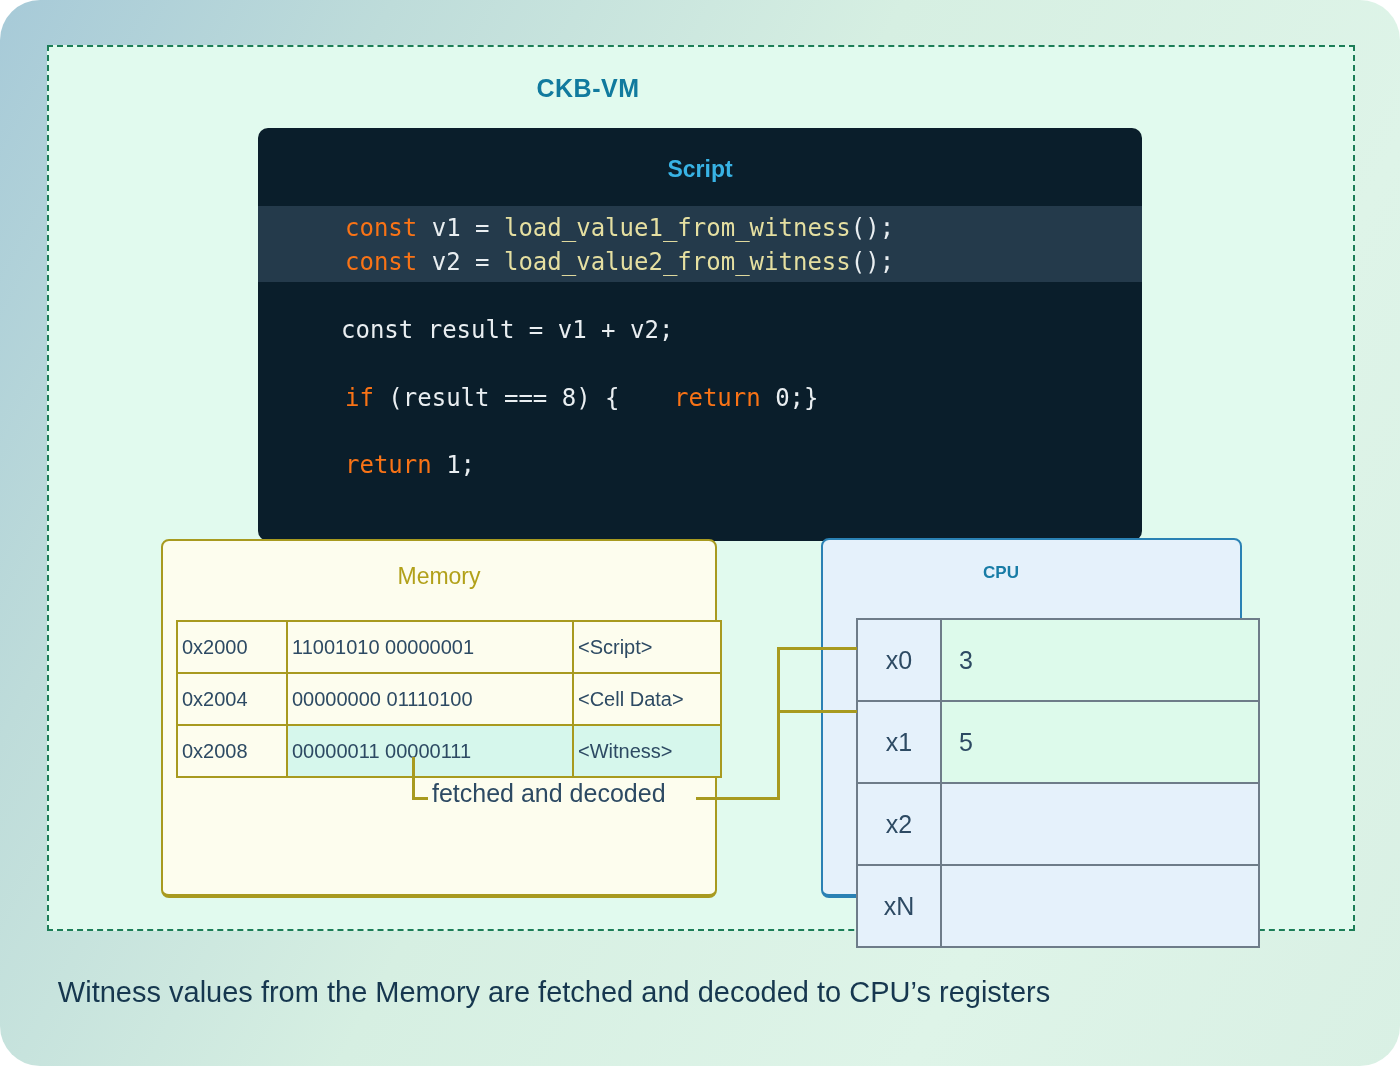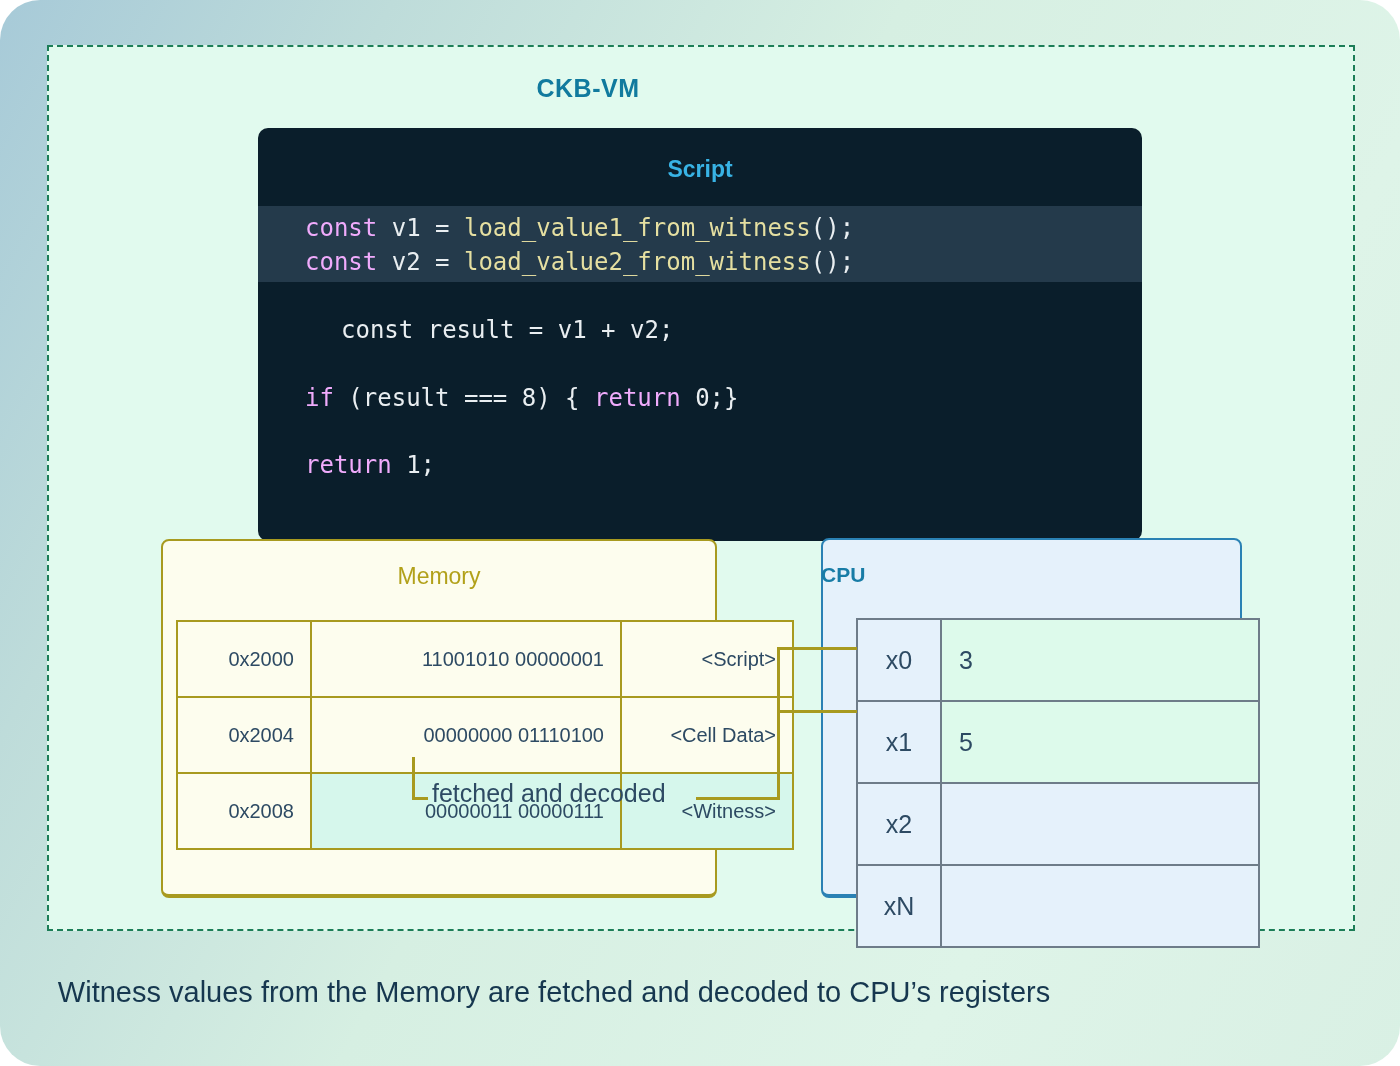--- a/index.html
+++ b/index.html
@@ -26,52 +26,52 @@
     color:#38b3e5;font-size:23px;font-weight:bold;
   }
   .code-highlight{
     position:absolute;left:0;top:78px;width:100%;height:76px;background:#243a4b;
   }
   .code-line{
     position:absolute;left:47px;white-space:pre;
     font-family:"DejaVu Sans Mono",monospace;font-size:24px;line-height:34px;
     color:#e9eef1;
   }
-  .code-line .kw{color:#f0abfc;}
+  .code-line .kw{color:#f97316;margin-left:40px;}
   .code-line .pl{color:#e9eef1;}
   .code-line .fn{color:#e5dfa1;}
   
   .memory-box{
     position:absolute;left:161px;top:539px;width:556px;height:359px;
     background:#fdfdee;border:2px solid #a89a1f;border-bottom-width:4px;
     border-radius:8px;box-sizing:border-box;
   }
   .memory-title{
     position:absolute;left:161px;top:563px;width:556px;text-align:center;
     color:#b2a11a;font-size:23px;font-weight:normal;
   }
   table.dtable{border-collapse:collapse;position:absolute;}
   .memory-table{left:176px;top:620px;}
   .memory-table td{
-    border:2px solid #a89a1f;height:42px;padding:16px;
-    color:#2d4a63;font-size:20px;text-align:right;background:#fdfdee;
+    border:2px solid #a89a1f;height:42px;padding:4px;
+    color:#2d4a63;font-size:20px;text-align:left;background:#fdfdee;
   }
   .memory-table td.c-addr{width:100px;}
   .memory-table td.c-bits{width:276px;}
   .memory-table td.c-label{width:138px;}
   .memory-table td.hl{background:#d6f7ec;}
   
   .cpu-box{
     position:absolute;left:821px;top:538px;width:421px;height:360px;
     background:#e5f1fb;border:2px solid #2a81b4;border-bottom-width:4px;
     border-radius:8px;box-sizing:border-box;
   }
   .cpu-title{
-    position:absolute;left:821px;top:563px;width:360px;text-align:left;
-    color:#187ca6;font-size:21px;font-weight:bold;
+    position:absolute;left:821px;top:563px;width:360px;text-align:center;
+    color:#187ca6;font-size:17px;font-weight:bold;
   }
   .cpu-table{left:856px;top:618px;}
   .cpu-table td{
     border:2px solid #6e7c89;height:58px;padding:11px;
     color:#2d4a63;font-size:25px;background:#e5f1fb;
   }
   .cpu-table td.c-reg{width:60px;text-align:center;}
   .cpu-table td.c-val{width:288px;text-align:left;padding-left:17px;}
   .cpu-table td.hl{background:#ddfaeb;}
   

